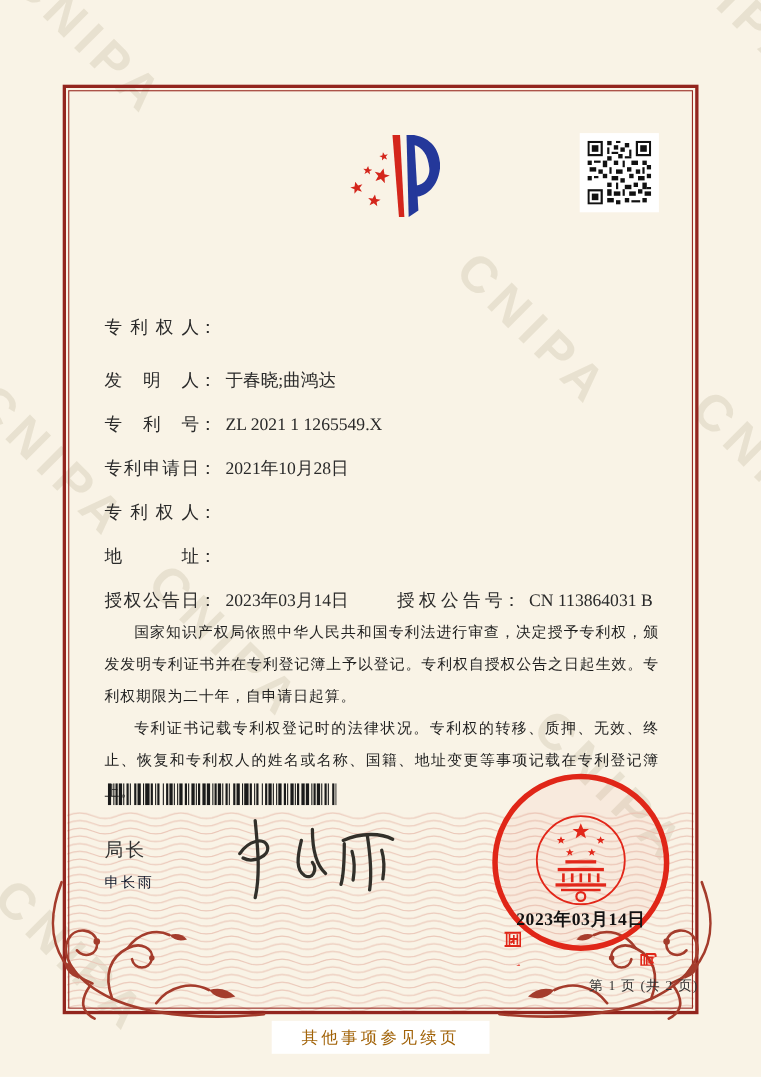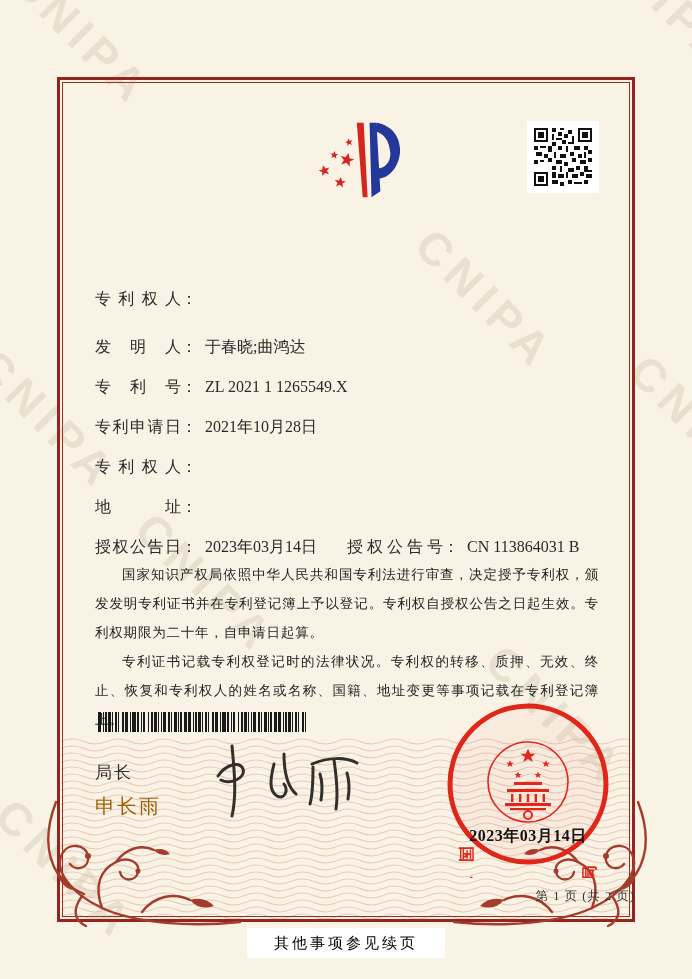--- a/index.html
+++ b/index.html
@@ -41,43 +41,43 @@
           display:flex; align-items:center; justify-content:center;}
   .title{position:absolute; left:57px; top:204px; width:578px; text-align:center; z-index:3;
          font-size:31px; font-weight:700; letter-spacing:14px; text-indent:14px; color:#191919;}
   
   .fields{position:absolute; left:95px; top:288px; width:505px; z-index:3; font-size:16px; color:#2a2a2a;}
   .frow{height:40px; line-height:22px; display:flex; align-items:flex-start;}
   .frow.first{margin-bottom:8px;}
   .flabel{display:inline-block; width:86px; text-align:justify; text-align-last:justify;}
   .colon{margin-right:8px;}
   .fvalue{flex:0 1 auto;}
-  .g2{margin-left:30px; display:flex;}
+  .g2{margin-left:44px; display:flex;}
   .g2 .flabel{width:96px;}
   
   .paras{position:absolute; left:95px; top:560px; width:504px; z-index:3;
          font-size:13.5px; line-height:29px; text-align:justify; letter-spacing:0.8px; color:#1e1e1e;}
   .paras p{margin:0; text-indent:2em;}
   
   .barcode{position:absolute; left:98px; top:712px; z-index:3;}
   .sign-title{position:absolute; left:95px; top:761px; z-index:3; font-size:17px; letter-spacing:2px;
               font-family:"Liberation Sans","DejaVu Sans",sans-serif; color:#2f2f2f;text-align:center;}
-  .sign-name{position:absolute; left:95px; top:793px; z-index:3; font-size:20px; letter-spacing:2px;
-             font-family:"Liberation Sans","DejaVu Sans",sans-serif; color:#a16207;}
+  .sign-name{position:absolute; left:95px; top:793px; z-index:3; font-size:13px; letter-spacing:2px;
+             font-family:"Liberation Sans","DejaVu Sans",sans-serif; color:#0f172a;}
   .signature{position:absolute; left:190px; top:736px; z-index:3;}
   
   .seal{position:absolute; left:438px; top:698px; z-index:4;}
   .seal-arc{font-size:16px; font-weight:700; letter-spacing:19px; fill:#e02618;}
   .seal-date{font-size:16px; font-weight:600; letter-spacing:0.5px; fill:#131313;}
   
   .page-info{position:absolute; left:57px; top:888px; width:578px; text-align:right;
              font-size:12.5px; color:#333; z-index:3; letter-spacing:1px;}
   .cont-box{position:absolute; left:247px; top:928px; width:198px; height:30px; background:#ffffff;
             display:flex; align-items:center; justify-content:center; z-index:3;
-            font-size:15px; letter-spacing:3px; color:#000000;}
+            font-size:15px; letter-spacing:3px; color:#a16207;}
 </style>
 </head>
 <body>
 
 <div class="page">
 
   <svg width="0" height="0" style="position:absolute" aria-hidden="true">
     <defs>
       <polygon id="st" points="0,-10 2.9,-3.1 10,-3.1 4.2,1.2 6.2,8.1 0,4 -6.2,8.1 -4.2,1.2 -10,-3.1 -2.9,-3.1"></polygon>
     </defs>

